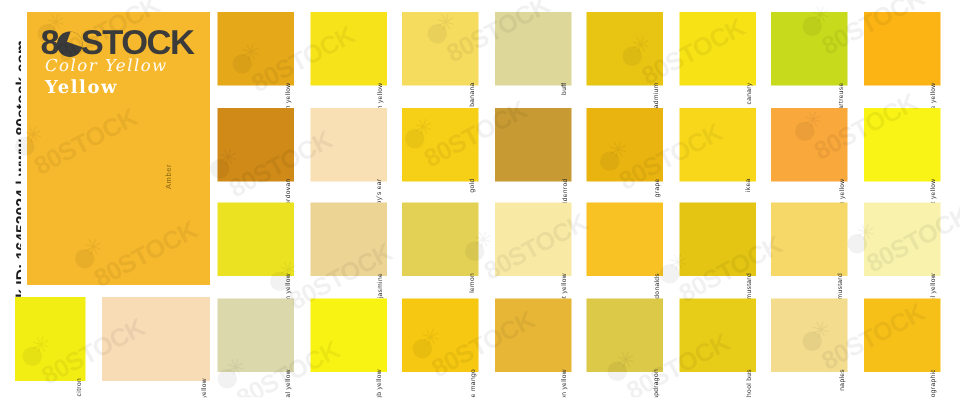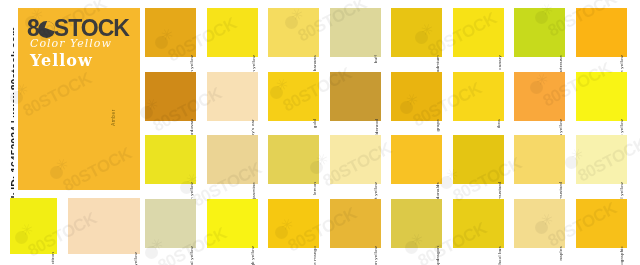--- a/index.html
+++ b/index.html
@@ -59,21 +59,21 @@
     position:absolute;left:12px;top:29px;
     font-size:11px;color:#ffffff;
     font-family:"DejaVu Serif", serif;
     font-style:italic;
     letter-spacing:1px;
     white-space:nowrap;
     opacity:.95;
   }
   .palettename{
     position:absolute;left:12px;top:43px;
-    font-size:16px;color:#ffffff;font-weight:bold;
+    font-size:12px;color:#ffffff;font-weight:bold;
     letter-spacing:1px;
     font-family:"DejaVu Serif", serif;
   }
   .amberlabel{
     position:absolute;
     left:92px;top:118px;
     font-size:5px;color:#8a6a12;
     transform:rotate(-90deg);
     transform-origin:left top;
     white-space:nowrap;

